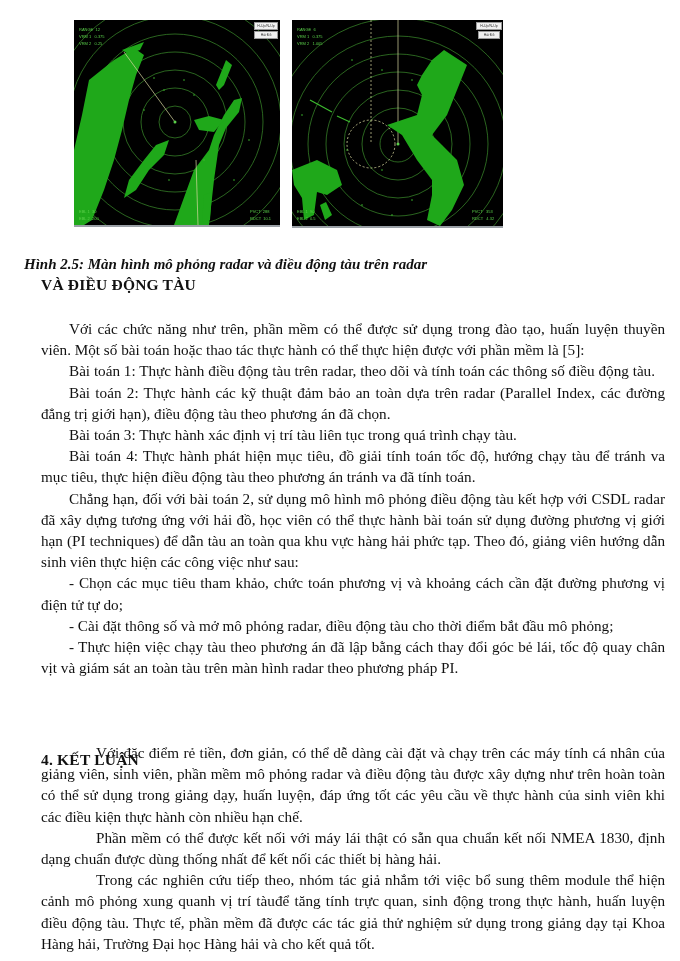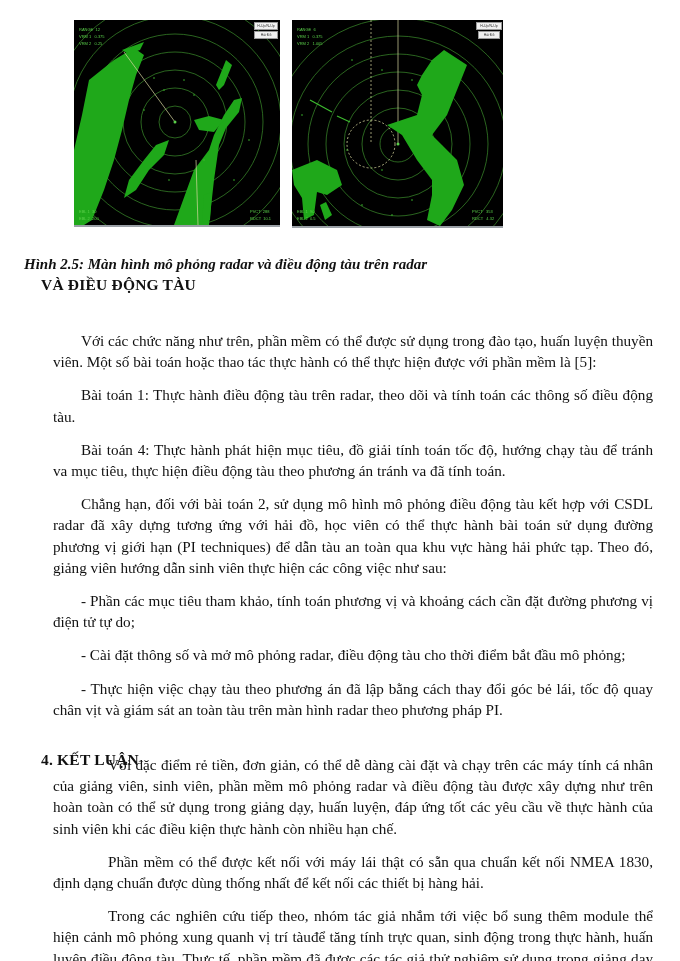--- a/index.html
+++ b/index.html
@@ -7,21 +7,21 @@
          font-family: "Liberation Serif", "DejaVu Serif", serif; color: #111; }
   .radar { position: absolute; background: #000; overflow: hidden; }
   .radar svg { position: absolute; left: 0; top: 0; }
   .radar .ov { position: absolute; font-family: "Liberation Sans", sans-serif; font-size: 4px; color: #5ad04a; line-height: 7px; white-space: pre; }
   .radar .btn { position: absolute; background: #f0f0f0; border: 1px solid #999; font-family: "Liberation Sans", sans-serif; font-size: 3.5px; color: #333; text-align: center; line-height: 6px; }
   #radar-left { left: 74px; top: 20px; width: 206px; height: 205px; border-bottom: 2px solid #9aa0a6; }
   #radar-right { left: 292px; top: 20px; width: 211px; height: 206px; border-bottom: 2px solid #9aa0a6; }
   .text { position: absolute; left: 41px; width: 624px; font-size: 15.2px; line-height: 21.2px; }
   .caption { position: absolute; left: 24px; top: 256px; font-size: 15px; font-style: italic; font-weight: bold; }
   .h { position: absolute; left: 41px; width: 630px; font-weight: bold; font-size: 15.5px; line-height: 20px; letter-spacing: 0.2px; }
-  .p { text-align: justify; margin: 12px; }
+  .p { text-align: justify; margin: 0; }
   .ind { text-indent: 28px; }
   .ind2 { text-indent: 55px; }
 </style>
 </head>
 <body>
 
 <div id="radar-left" class="radar">
   <svg width="206" height="205" viewBox="0 0 206 205">
     <g fill="none" stroke="#3c8f2c" stroke-width="0.7">
       <circle cx="101" cy="102" r="16"></circle>
@@ -106,23 +106,25 @@
 
 <div class="caption">Hình 2.5: Màn hình mô phỏng radar và điều động tàu trên radar</div>
 
 <div class="h" style="top:275px;">
   <div>VÀ ĐIỀU ĐỘNG TÀU</div>
 </div>
 
 <div class="text" style="top:318px;">
   <p class="p ind">Với các chức năng như trên, phần mềm có thể được sử dụng trong đào tạo, huấn luyện thuyền viên. Một số bài toán hoặc thao tác thực hành có thể thực hiện được với phần mềm là [5]:</p>
   <p class="p ind">Bài toán 1: Thực hành điều động tàu trên radar, theo dõi và tính toán các thông số điều động tàu.</p>
+  <p class="p ind">Bài toán 2: Thực hành các kỹ thuật đảm bảo an toàn dựa trên radar (Parallel Index, các đường đẳng trị giới hạn), điều động tàu theo phương án đã chọn.</p>
+  <p class="p ind">Bài toán 3: Thực hành xác định vị trí tàu liên tục trong quá trình chạy tàu.</p>
   <p class="p ind">Bài toán 4: Thực hành phát hiện mục tiêu, đồ giải tính toán tốc độ, hướng chạy tàu để tránh va mục tiêu, thực hiện điều động tàu theo phương án tránh va đã tính toán.</p>
   <p class="p ind">Chẳng hạn, đối với bài toán 2, sử dụng mô hình mô phỏng điều động tàu kết hợp với CSDL radar đã xây dựng tương ứng với hải đồ, học viên có thể thực hành bài toán sử dụng đường phương vị giới hạn (PI techniques) để dẫn tàu an toàn qua khu vực hàng hải phức tạp. Theo đó, giảng viên hướng dẫn sinh viên thực hiện các công việc như sau:</p>
-  <p class="p ind">- Phần các mục tiêu tham khảo, tính toán phương vị và khoảng cách cần đặt đường phương vị điện tử tự do;</p>
+  <p class="p ind">- Chọn các mục tiêu tham khảo, chức toán phương vị và khoảng cách cần đặt đường phương vị điện tử tự do;</p>
   <p class="p ind">- Cài đặt thông số và mở mô phỏng radar, điều động tàu cho thời điểm bắt đầu mô phỏng;</p>
   <p class="p ind">- Thực hiện việc chạy tàu theo phương án đã lập bằng cách thay đổi góc bẻ lái, tốc độ quay chân vịt và giám sát an toàn tàu trên màn hình radar theo phương pháp PI.</p>
 </div>
 
 <div class="h" style="top:750px;">4. KẾT LUẬN</div>
 
 <div class="text" style="top:742px;">
   <p class="p ind2">Với đặc điểm rẻ tiền, đơn giản, có thể dễ dàng cài đặt và chạy trên các máy tính cá nhân của giảng viên, sinh viên, phần mềm mô phỏng radar và điều động tàu được xây dựng như trên hoàn toàn có thể sử dụng trong giảng dạy, huấn luyện, đáp ứng tốt các yêu cầu về thực hành của sinh viên khi các điều kiện thực hành còn nhiều hạn chế.</p>
   <p class="p ind2">Phần mềm có thể được kết nối với máy lái thật có sẵn qua chuẩn kết nối NMEA 1830, định dạng chuẩn được dùng thống nhất để kết nối các thiết bị hàng hải.</p>
   <p class="p ind2">Trong các nghiên cứu tiếp theo, nhóm tác giả nhắm tới việc bổ sung thêm module thể hiện cảnh mô phỏng xung quanh vị trí tàuđể tăng tính trực quan, sinh động trong thực hành, huấn luyện điều động tàu. Thực tế, phần mềm đã được các tác giả thử nghiệm sử dụng trong giảng dạy tại Khoa Hàng hải, Trường Đại học Hàng hải và cho kết quả tốt.</p>

